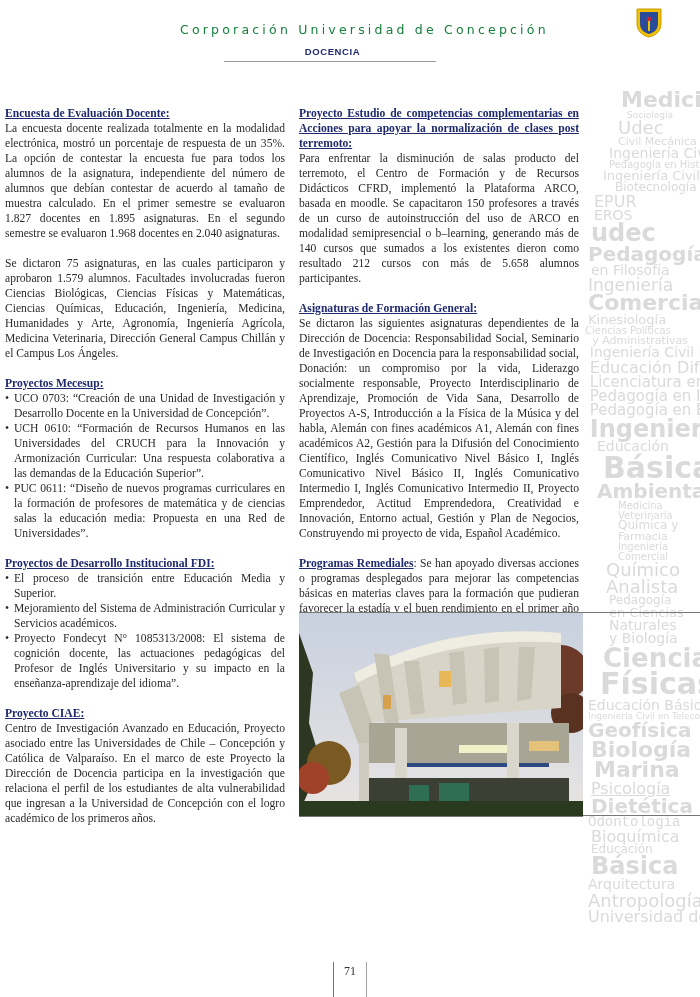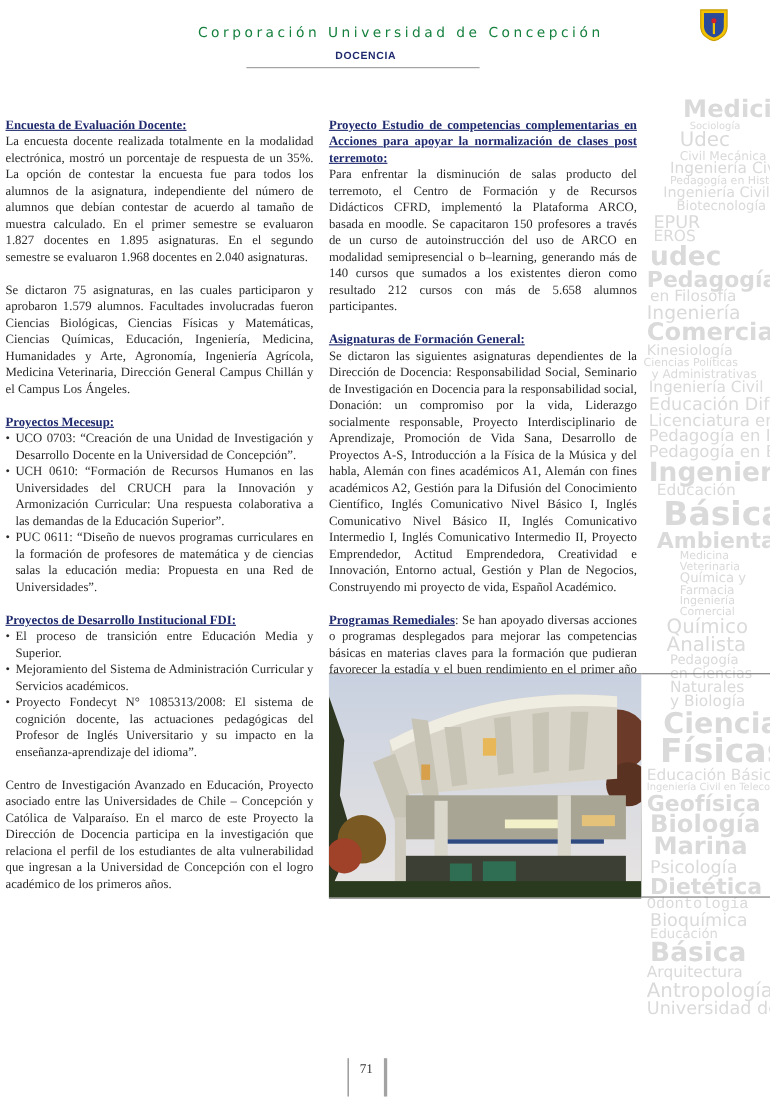--- a/index.html
+++ b/index.html
@@ -44,22 +44,22 @@
   }
   .photo-line { position: absolute; height: 1px; background: #777; left: 583px; width: 117px; }
 
   .bg-words {
     position: absolute; left: 585px; top: 60px; width: 115px; height: 937px; overflow: hidden;
     font-family: "DejaVu Sans", sans-serif; color: #dadada; line-height: 0.95;
     pointer-events: none;
   }
   .bg-words span { display: block; white-space: nowrap; }
   .page-number-box {
-    position: absolute; left: 316px; top: 962px; width: 32px; height: 35px;
-    border-left: 1px solid #777; border-right: 3px solid #a3a3a3;
+    position: absolute; left: 333px; top: 962px; width: 32px; height: 35px;
+    border-left: 1px solid #777; border-right: 1px solid #a3a3a3;
   }
   .page-number {
     position: absolute; left: 0; right: 0; top: 2px; text-align: center;
     font-size: 12px; color: #333;
   }
 </style>
 </head>
 <body>
 
 <div class="header-title">Corporación Universidad de Concepción</div>
@@ -113,21 +113,21 @@
     <span style="font-size: 13px; padding-left: 24px;">en Ciencias</span>
     <span style="font-size: 14px; padding-left: 24px;">Naturales</span>
     <span style="font-size: 14px; padding-left: 24px;">y Biología</span>
     <span style="font-size: 26px; padding-left: 18px; font-weight: bold;">Ciencias</span>
     <span style="font-size: 30px; padding-left: 15px; font-weight: bold;">Físicas</span>
     <span style="font-size: 14px; padding-left: 3px;">Educación Básica</span>
     <span style="font-size: 9px; padding-left: 3px;">Ingeniería Civil en Telecomunicaciones</span>
     <span style="font-size: 20px; padding-left: 3px; font-weight: bold;">Geofísica</span>
     <span style="font-size: 22px; padding-left: 6px; font-weight: bold;">Biología</span>
     <span style="font-size: 22px; padding-left: 9px; font-weight: bold;">Marina</span>
-    <span style="font-size: 16px; padding-left: 6px;">Psicología</span>
+    <span style="font-size: 16px; padding-left: 6px; text-decoration: underline;">Psicología</span>
     <span style="font-size: 20px; padding-left: 6px; font-weight: bold;">Dietética</span>
     <span style="font-size: 14px; padding-left: 3px; font-family: Liberation Mono, monospace;">Odontología</span>
     <span style="font-size: 16px; padding-left: 6px;">Bioquímica</span>
     <span style="font-size: 12px; padding-left: 6px;">Educación</span>
     <span style="font-size: 24px; padding-left: 6px; font-weight: bold;">Básica</span>
     <span style="font-size: 14px; padding-left: 3px;">Arquitectura</span>
     <span style="font-size: 18px; padding-left: 3px;">Antropología</span>
     <span style="font-size: 16px; padding-left: 3px;">Universidad de</span>
   </div>
 
@@ -149,20 +149,21 @@
   </div>
   <div class="section">
     <div class="heading">Proyectos de Desarrollo Institucional FDI:</div>
     <ul class="bullets">
       <li>El proceso de transición entre Educación Media y Superior.</li>
       <li>Mejoramiento del Sistema de Administración Curricular y Servicios académicos.</li>
       <li>Proyecto Fondecyt N° 1085313/2008: El sistema de cognición docente, las actuaciones pedagógicas del Profesor de Inglés Universitario y su impacto en la enseñanza-aprendizaje del idioma”.</li>
     </ul>
   </div>
   <div class="section">
+    <div class="heading">Proyecto CIAE:</div>
     <p class="body-text">Centro de Investigación Avanzado en Educación, Proyecto asociado entre las Universidades de Chile – Concepción y Católica de Valparaíso. En el marco de este Proyecto la Dirección de Docencia participa en la investigación que relaciona el perfil de los estudiantes de alta vulnerabilidad que ingresan a la Universidad de Concepción con el logro académico de los primeros años.</p>
   </div>
 </div>
 
 <div class="column col-right">
   <div class="section">
     <div class="heading">Proyecto Estudio de competencias complementarias en Acciones para apoyar la normalización de clases post terremoto:</div>
     <p class="body-text">Para enfrentar la disminución de salas producto del terremoto, el Centro de Formación y de Recursos Didácticos CFRD, implementó la Plataforma ARCO, basada en moodle. Se capacitaron 150 profesores a través de un curso de autoinstrucción del uso de ARCO en modalidad semipresencial o b–learning, generando más de 140 cursos que sumados a los existentes dieron como resultado 212 cursos con más de 5.658 alumnos participantes.</p>
   </div>
   <div class="section">

